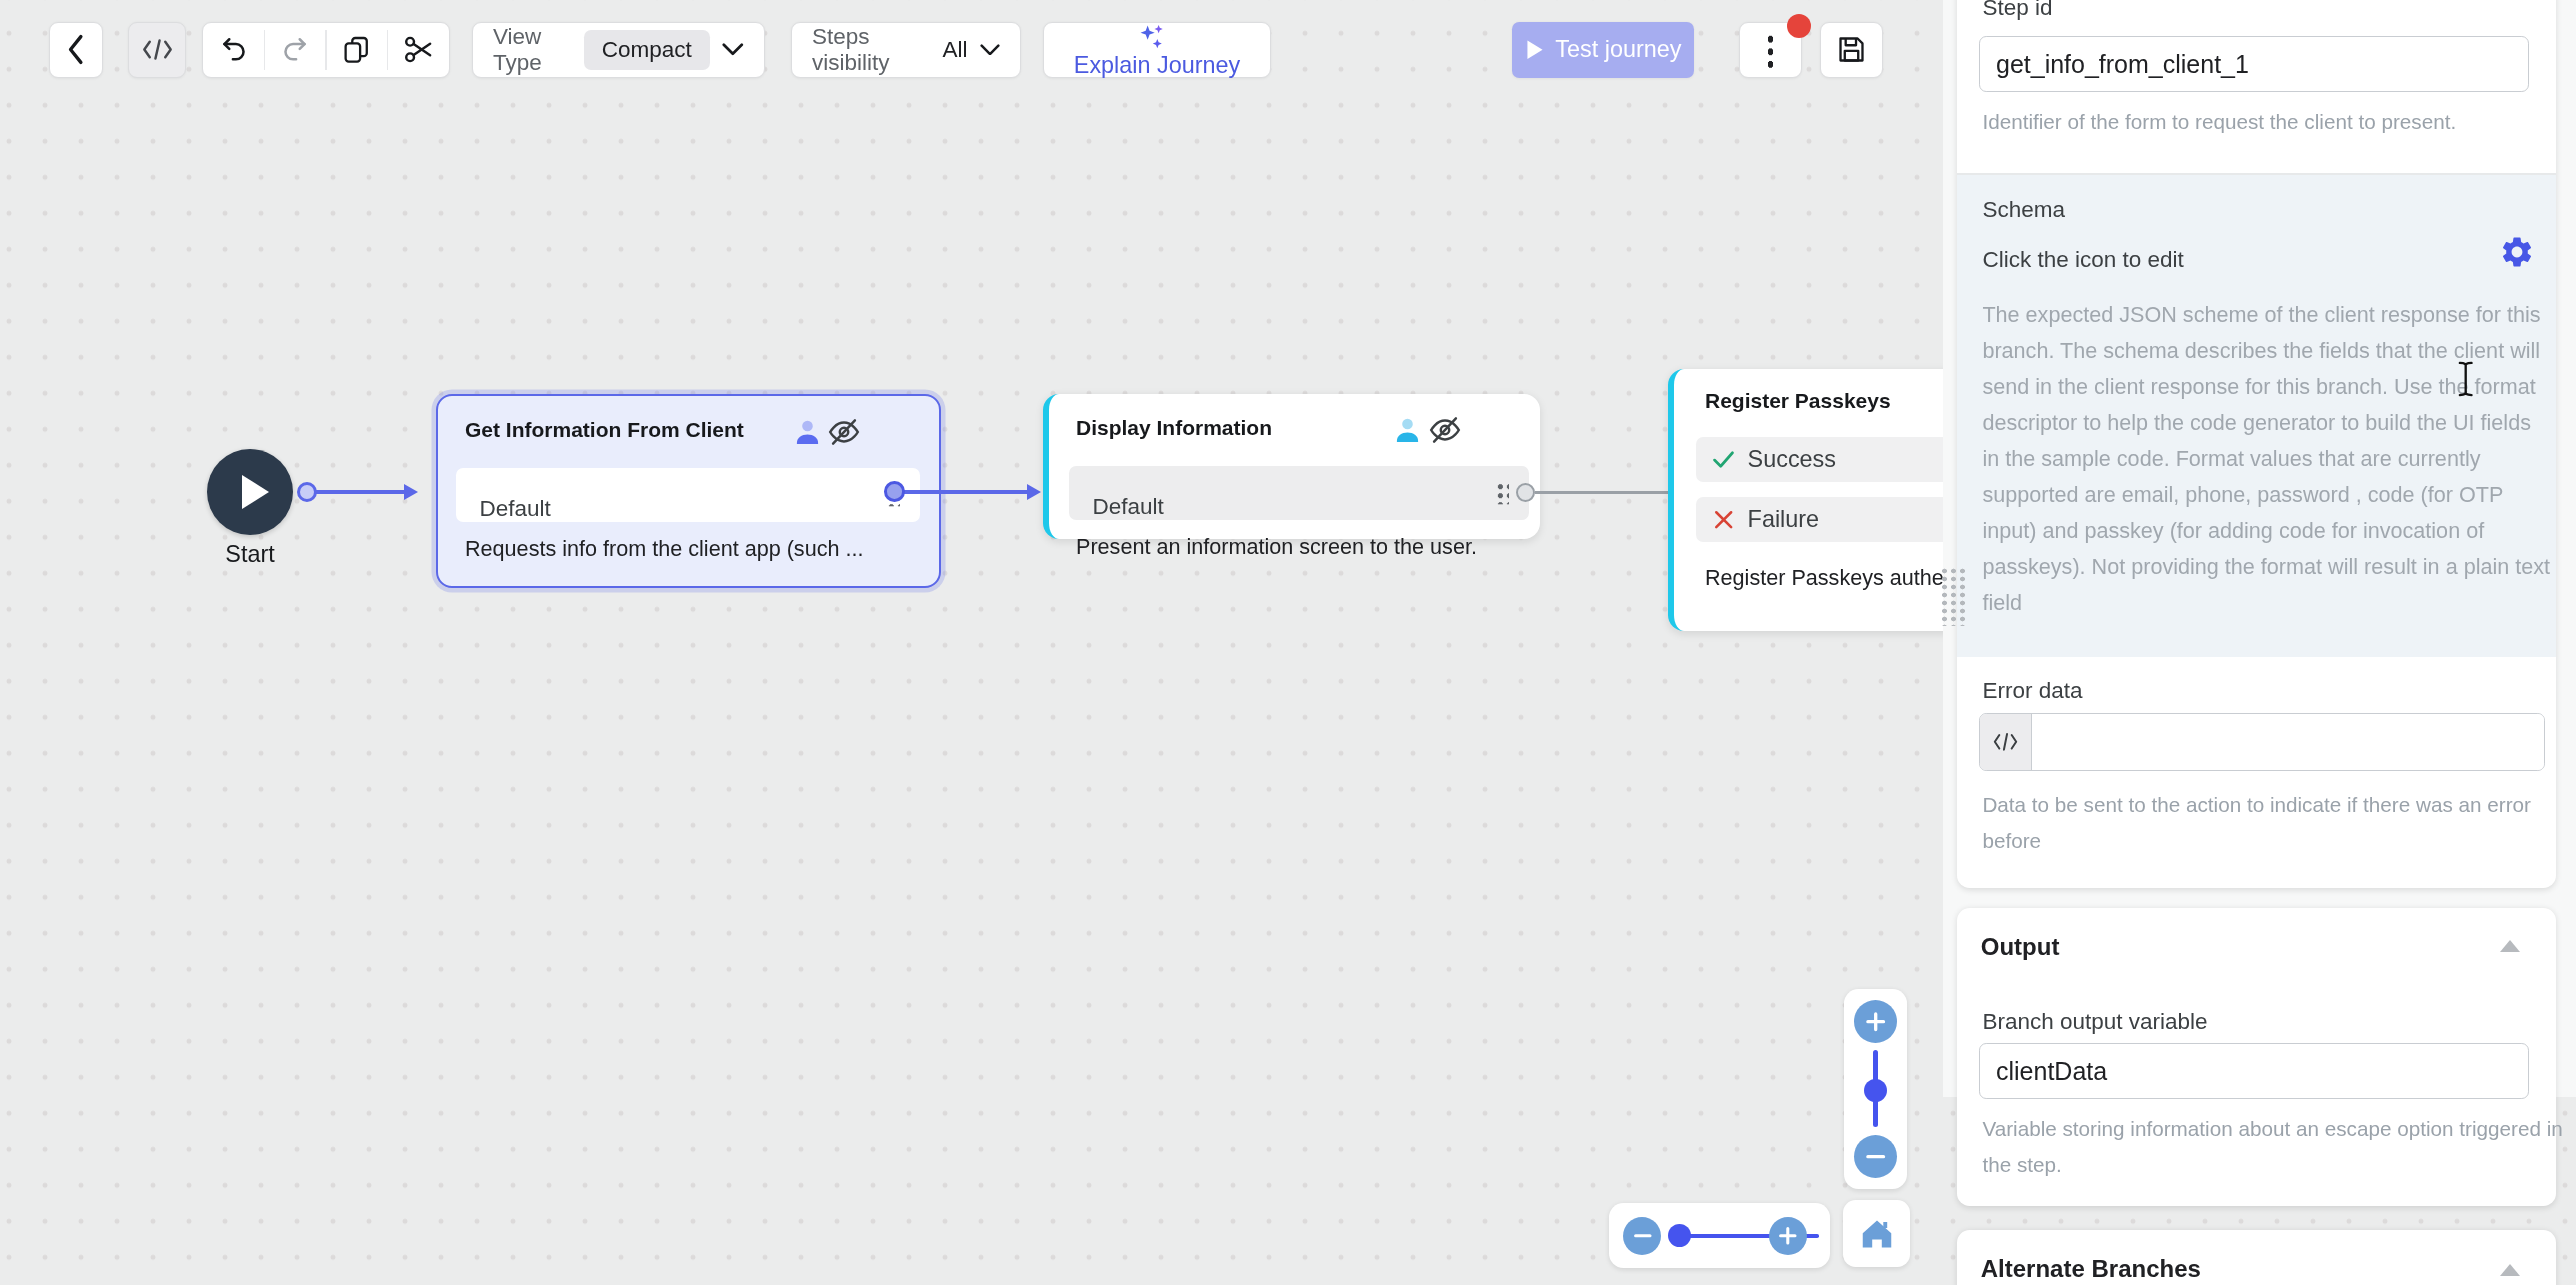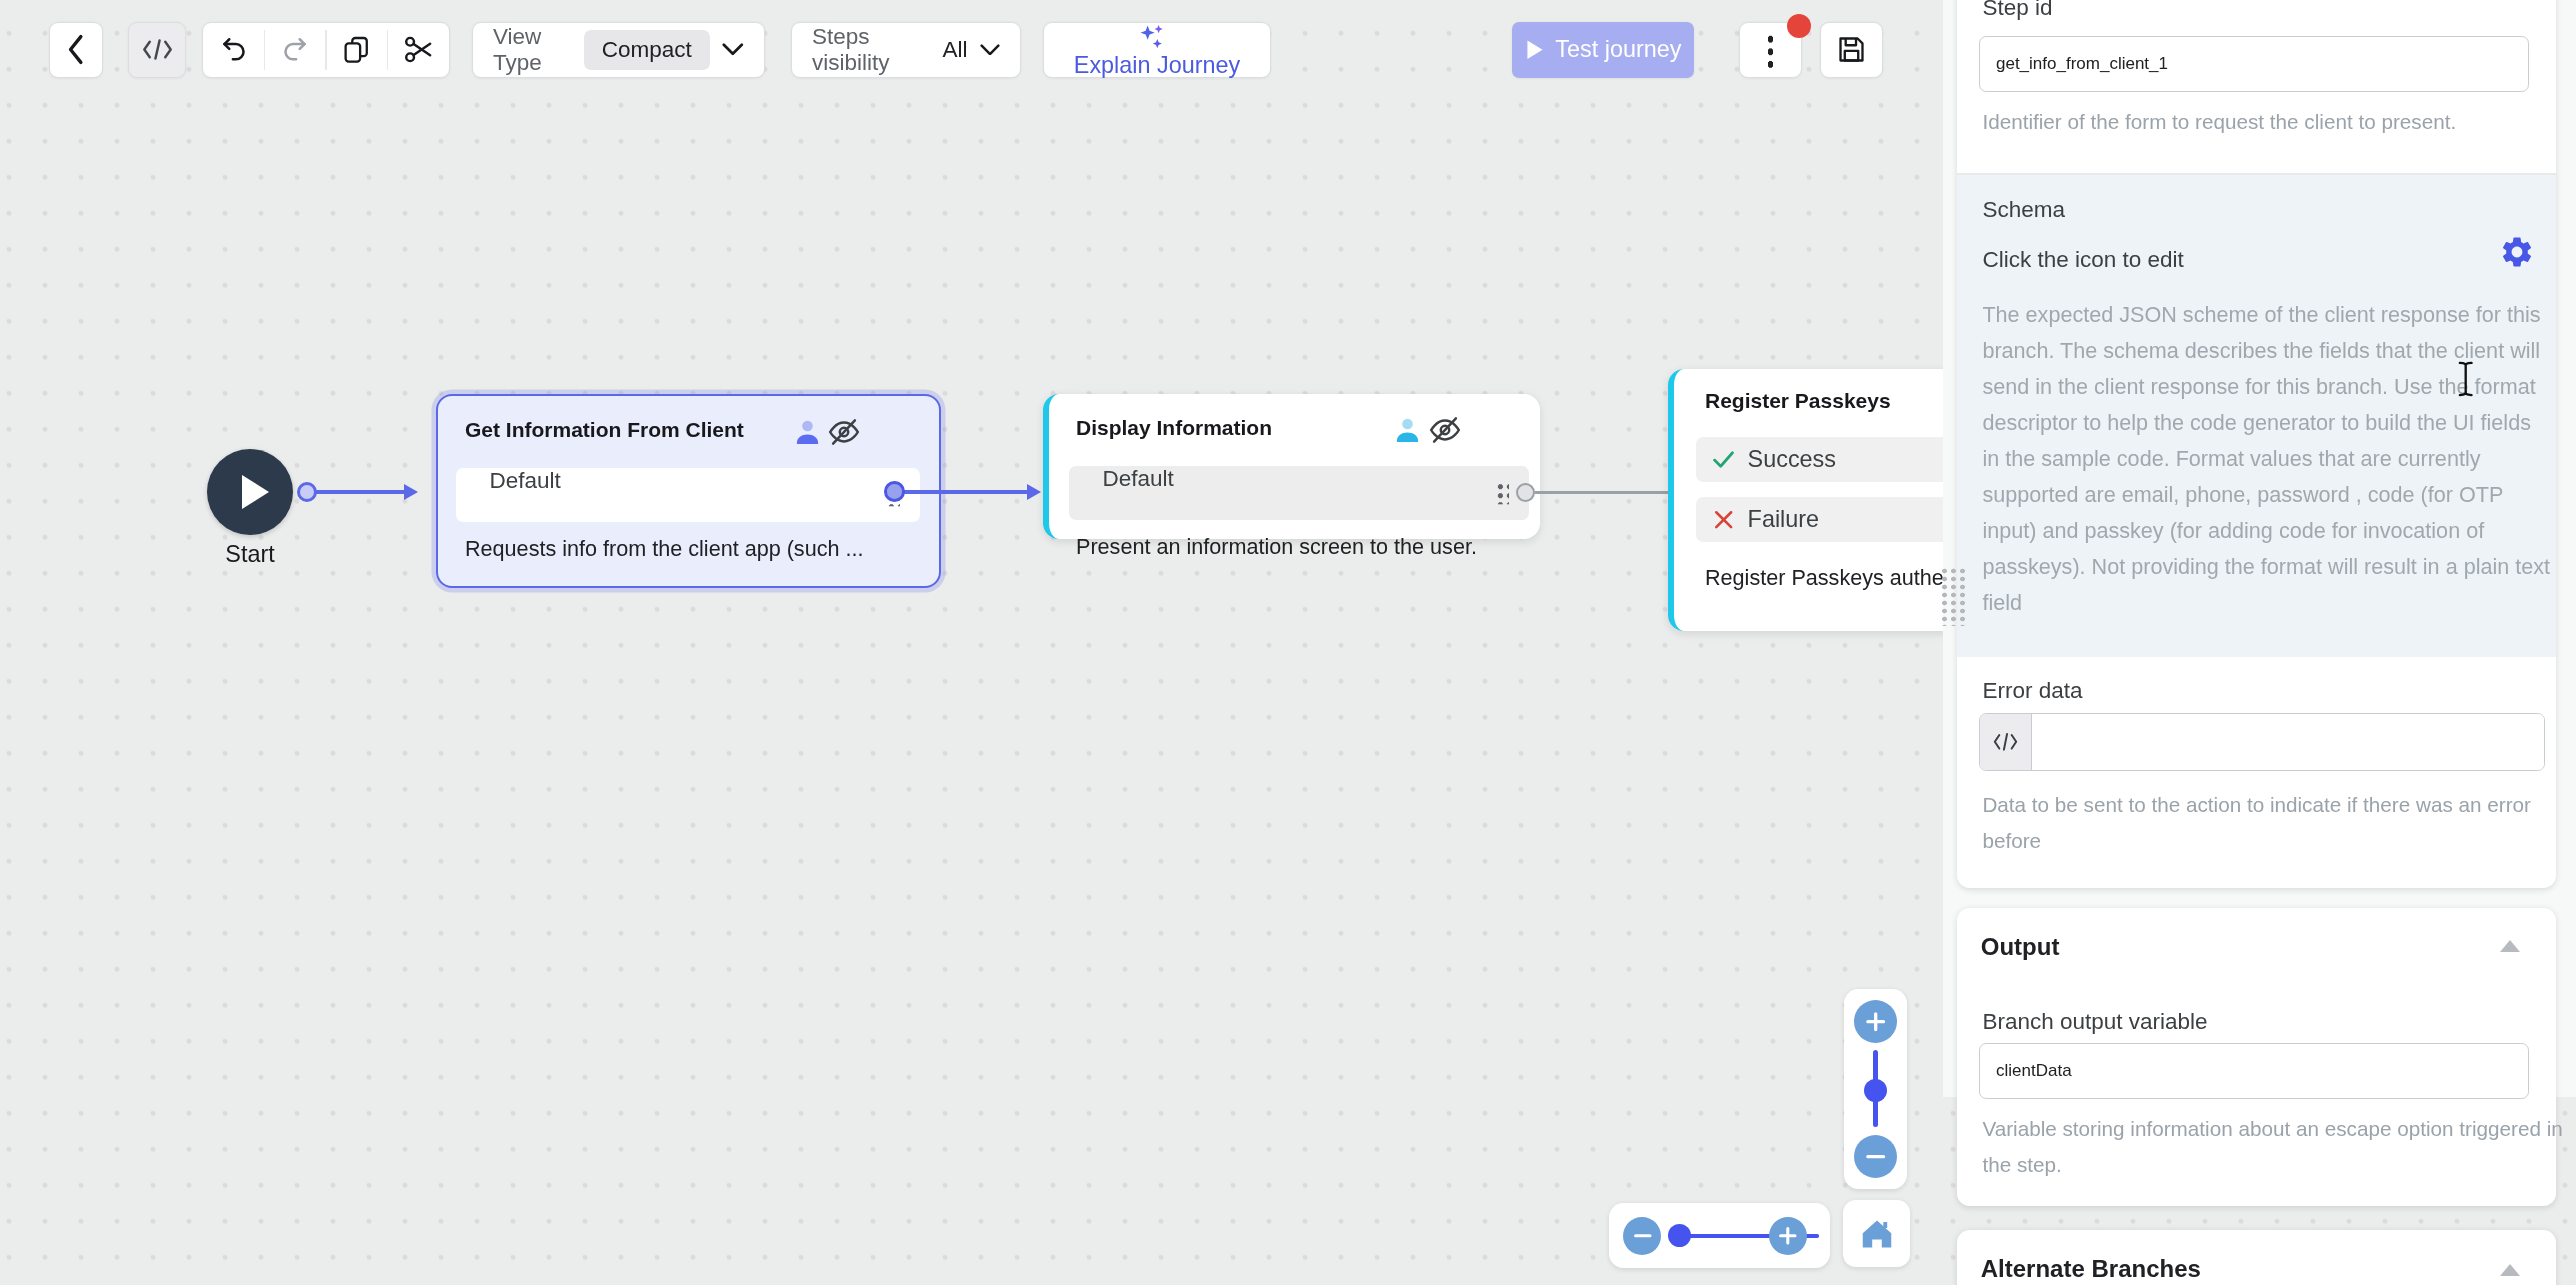--- a/index.html
+++ b/index.html
@@ -29,21 +29,21 @@
   .pill { background:#e7e7ea; border-radius:7.2px; height:40px; display:flex; align-items:center; padding:0 18px; }
   .chev { margin-left:12.6px; }
   
   .node { position:absolute; border-radius:16px; background:#fff; box-shadow:0 2.7px 9px rgba(0,0,0,0.10); }
   .node-selected {
     background:#e9edfc; border:2.7px solid #5b68e8;
     box-shadow:0 0 0 4.5px rgba(91,104,232,0.22);
   }
   .node-cyan { border-left:6.3px solid #1ec8ea; }
   .node-title { position:absolute; left:27px; top:21.6px; font-size:21px; font-weight:700; color:#17191c; white-space:nowrap; }
-  .node-row { position:absolute; border-radius:7.2px; display:flex; align-items:flex-start;padding-left:10px; }
+  .node-row { position:absolute; border-radius:7.2px; display:flex; align-items:flex-end; }
   .node-row-text { font-size:22.5px; color:#3c4043; margin-left:23.4px; }
   .node-desc { position:absolute; left:27px; font-size:21.6px; color:#202124; white-space:nowrap; overflow:hidden; }
   .drag-dots { position:absolute; right:20px; top:50%; transform:translateY(-50%);
     width:14.4px; height:23.4px;
     background-image:radial-gradient(circle, #5f6368 2.3px, transparent 2.6px);
     background-size:9px 9px; background-position:0.9px 0.9px; }
   .kebab-v { width:5.4px; height:36px;
     background-image:radial-gradient(circle, #a9adb3 2.7px, transparent 3px);
     background-size:5.4px 12.6px; background-position:0 0.9px; }
   .port { position:absolute; border-radius:50%; }
@@ -54,21 +54,21 @@
   .branch-label { font-size:23.4px; color:#3c4043; margin-left:52px; }
   
   .widget { position:absolute; background:#fff; border-radius:14.4px; box-shadow:0 1.8px 5.4px rgba(0,0,0,0.10); }
   .circle-btn { position:absolute; border-radius:50%; background:#6b9fd8; color:#fff; display:flex; align-items:center; justify-content:center; font-weight:700; cursor:pointer; border:none; }
   
   #panel { position:absolute; left:1943px; top:0; width:633px; height:1097px; background:#f7f8f8; z-index:10; }
   .card { position:absolute; left:14.4px; width:599px; background:#fff; border-radius:12.6px; box-shadow:0 1.8px 6.3px rgba(0,0,0,0.12); }
   .field-label { position:absolute; left:25px; font-size:22.5px; color:#3c4043; }
   .helper { position:absolute; left:25px; font-size:20.7px; line-height:36px; color:#9aa2aa; }
   .text-input { position:absolute; left:21.6px; width:550px; height:56px; border:1.8px solid #c9cdd2; border-radius:7.2px;
-    font-family:"Liberation Sans",sans-serif; font-size:17px; color:#202124; padding:0 16px; background:#fff; outline:none; }
+    font-family:"Liberation Sans",sans-serif; font-size:25px; color:#202124; padding:0 16px; background:#fff; outline:none; }
   .section-title { position:absolute; left:23.4px; font-size:24px; font-weight:700; color:#202124; }
   .collapse-tri { position:absolute; right:36px; width:0; height:0; border-left:10.8px solid transparent; border-right:10.8px solid transparent; border-bottom:12.6px solid #b7babe; cursor:pointer; }
   svg { display:block; }
 </style>
 </head>
 <body>
 
 <div id="app">
 
   <button class="tb-btn" style="left:49px; width:54px;">

